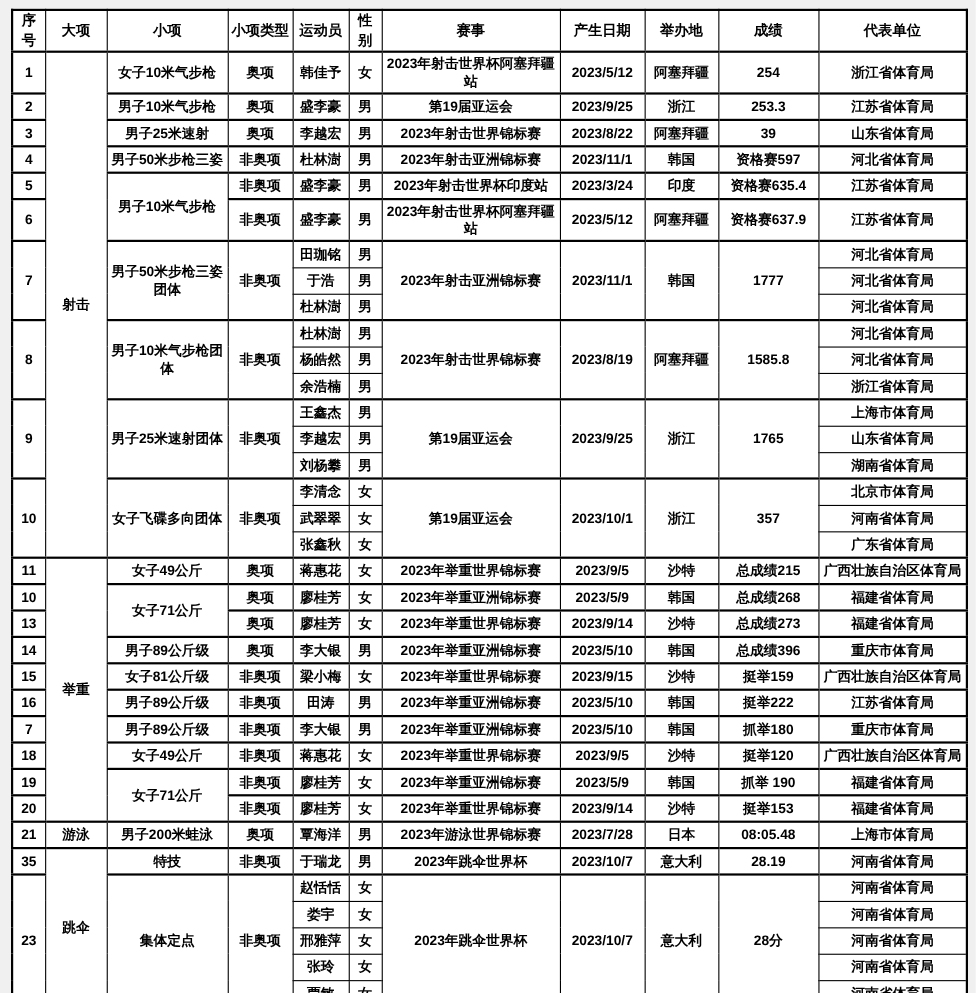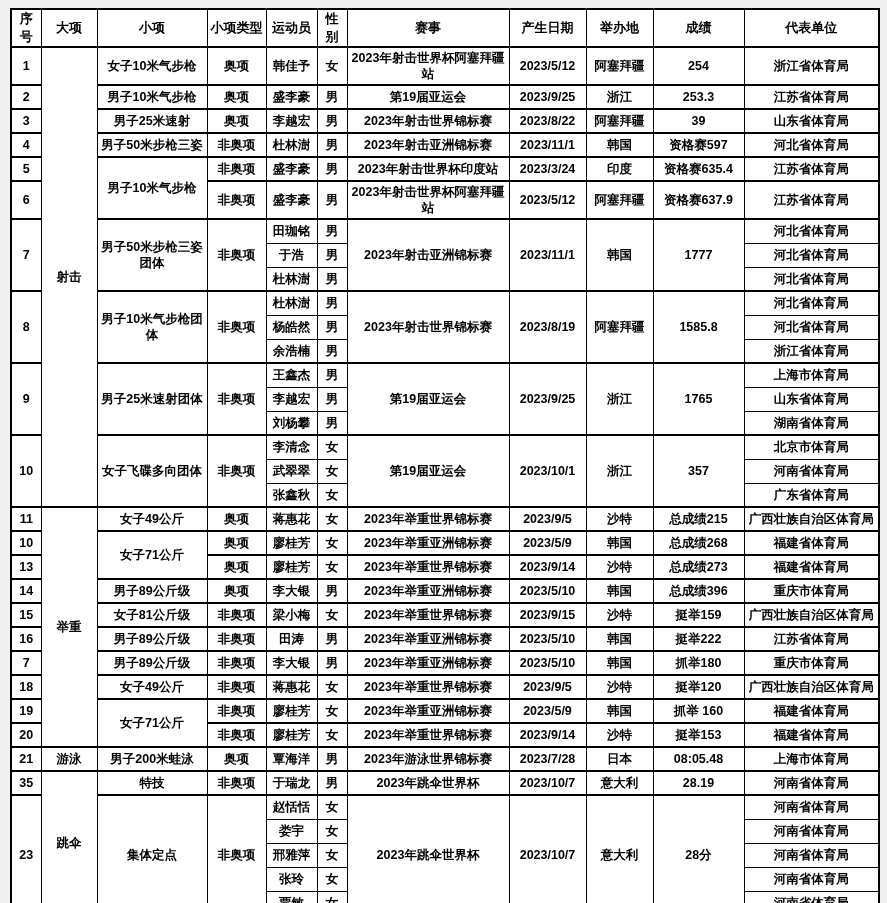--- a/index.html
+++ b/index.html
@@ -354,21 +354,21 @@
         </tr>
         <tr class="rec-start">
           <td>19</td>
           <td rowspan="2">女子71公斤</td>
           <td>非奥项</td>
           <td>廖桂芳</td>
           <td>女</td>
           <td>2023年举重亚洲锦标赛</td>
           <td>2023/5/9</td>
           <td>韩国</td>
-          <td>抓举 160</td>
+          <td>抓举 190</td>
           <td>福建省体育局</td>
         </tr>
         <tr class="rec-start">
           <td>20</td>
           <td>非奥项</td>
           <td>廖桂芳</td>
           <td>女</td>
           <td>2023年举重世界锦标赛</td>
           <td>2023/9/14</td>
           <td>沙特</td>

